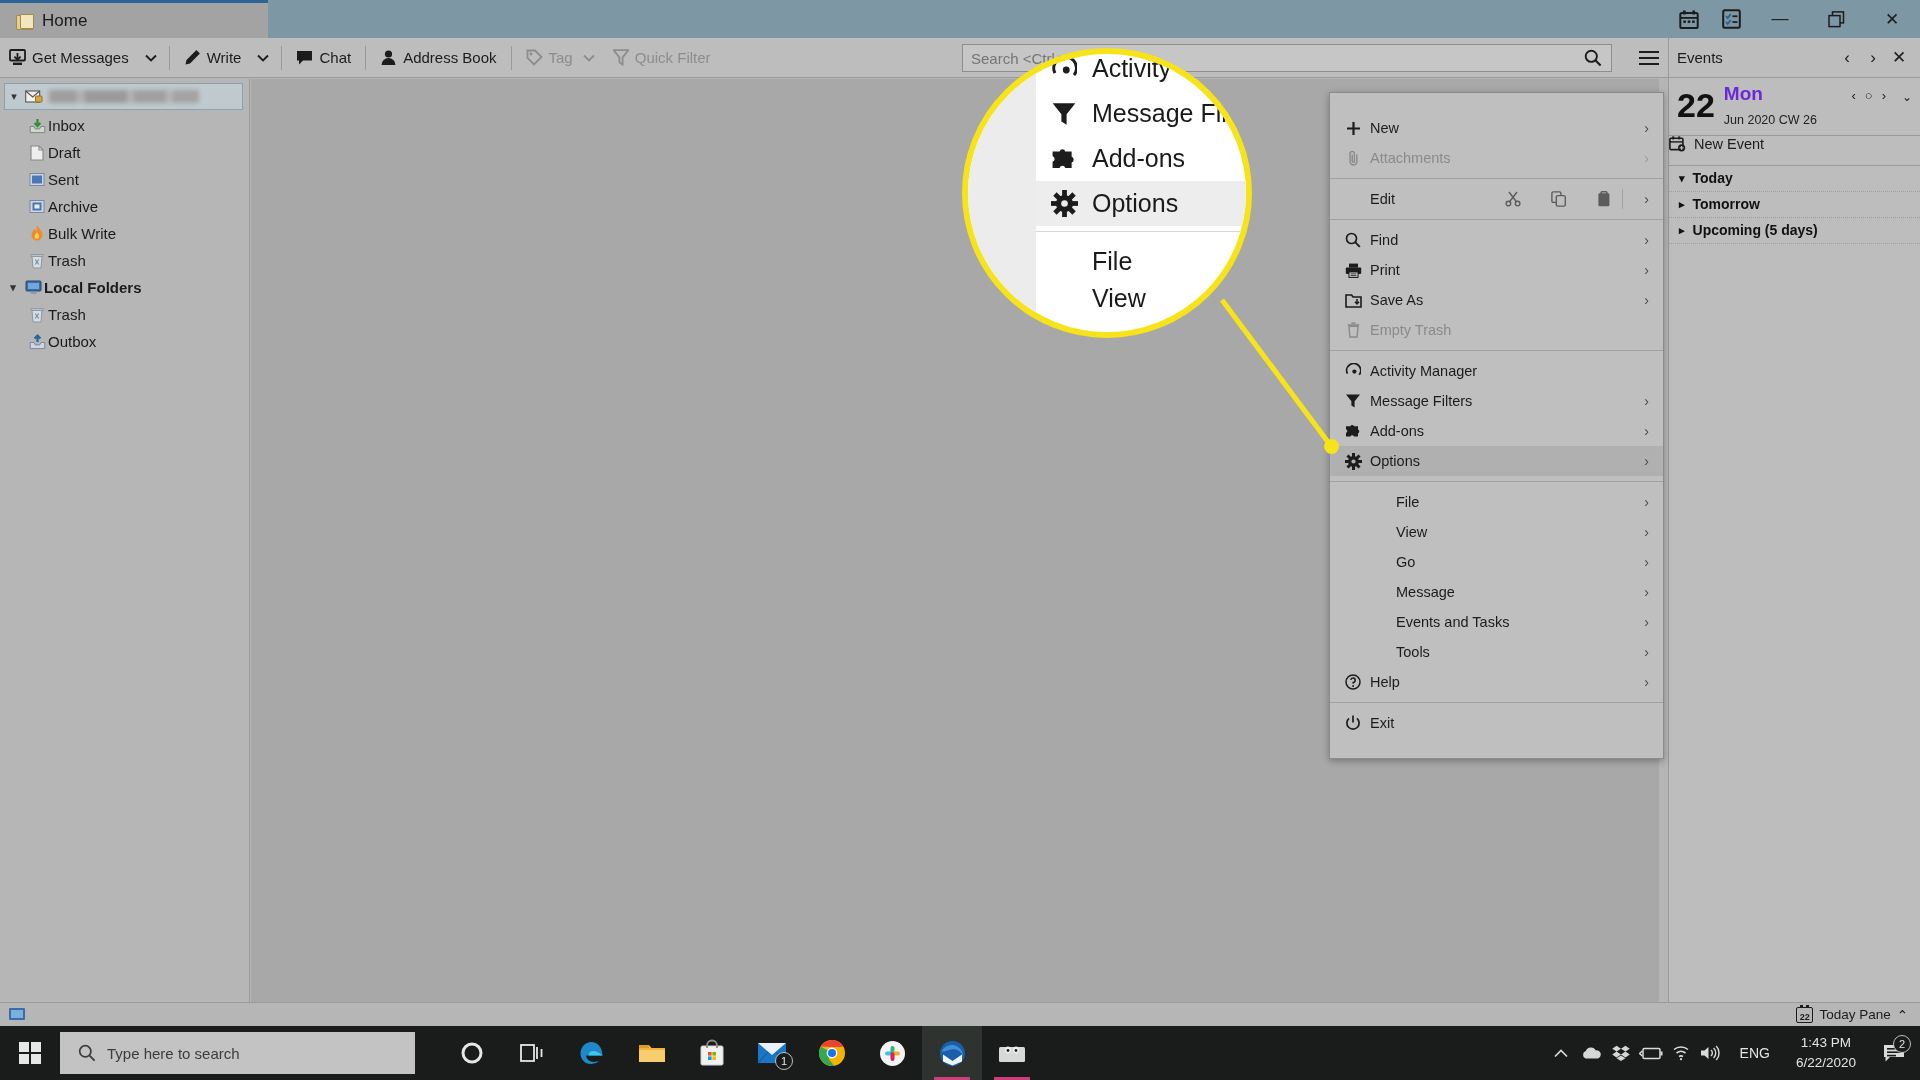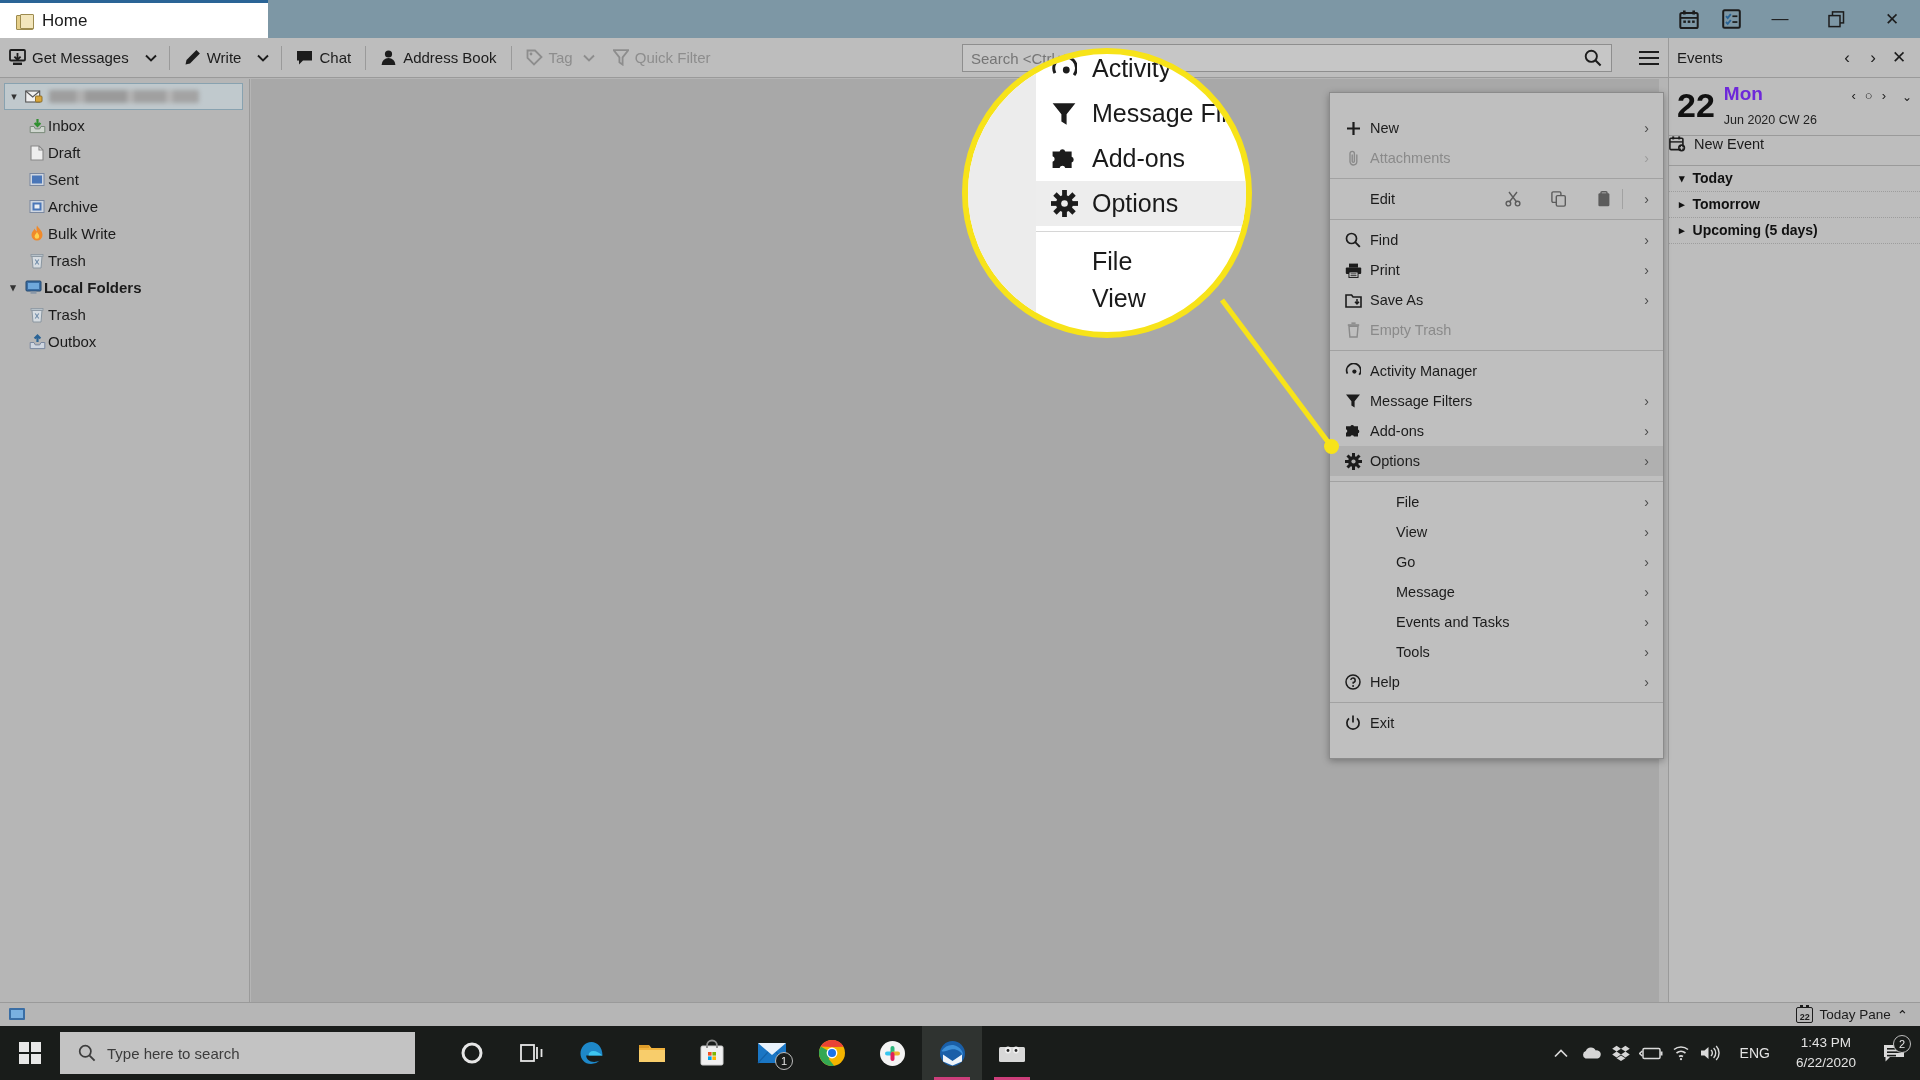--- a/index.html
+++ b/index.html
@@ -11,21 +11,21 @@
   }
   #app { position: relative; width: 1920px; height: 1080px; }
 
   
   .titlebar {
     position: absolute; top: 0; left: 0; width: 1920px; height: 38px;
     background: #7d97a5;
   }
   .tab {
     position: absolute; top: 0; left: 0; width: 268px; height: 38px;
-    background: #ffffff;
+    background: #a3a3a3;
     display: flex; align-items: center; gap: 9px;
     padding-left: 16px;
     border-top: 3px solid #2a6496;
   }
   .tab .tablabel { font-size: 17px; color: #1a1a1a; }
   .folder-ico {
     width: 17px; height: 14px; position: relative; flex: none;
   }
   .folder-ico:before {
     content: ""; position: absolute; left: 0; top: 1px;

